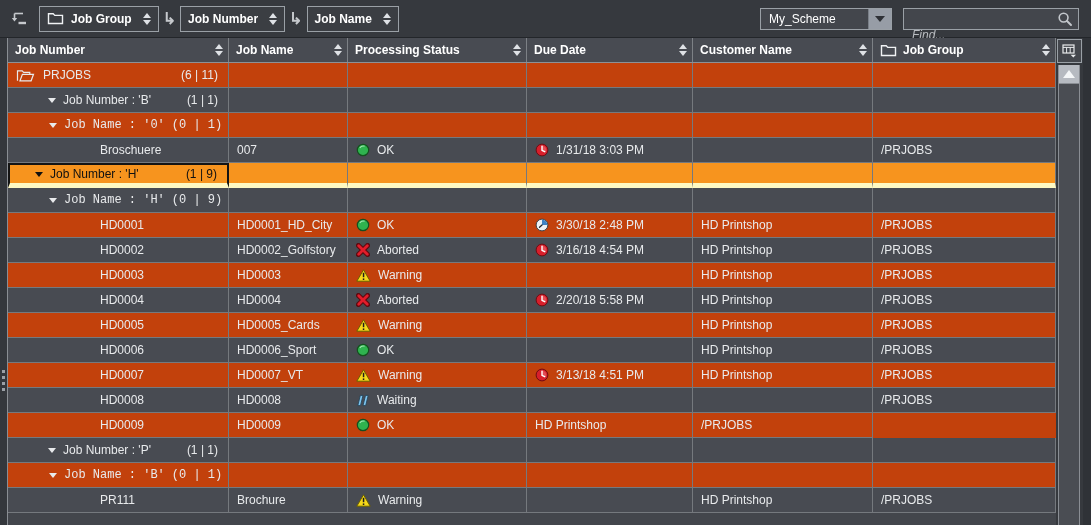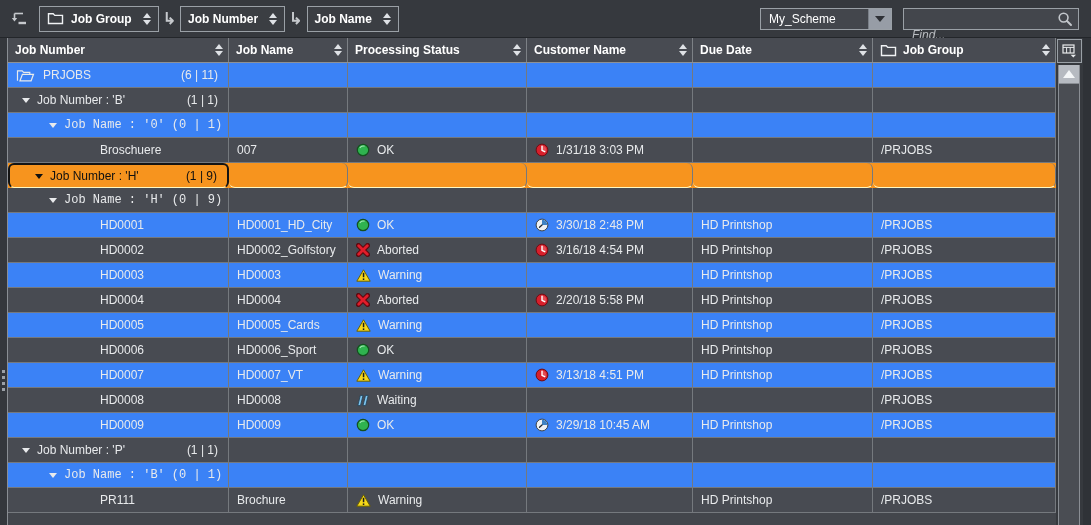--- a/index.html
+++ b/index.html
@@ -39,37 +39,37 @@
   
   .table{position:absolute;left:8px;top:38px;width:1048px;height:487px;background:#43464c;}
   .hdr{display:grid;grid-template-columns:221px 119px 179px 166px 180px 183px;height:25px;
        background:#484b52;border-bottom:1px solid #8d9196;box-sizing:border-box;}
   .hcell{display:flex;align-items:center;padding:0 5px 0 7px;border-right:1px solid #7d8186;
          font-weight:bold;color:#fff;box-sizing:border-box;overflow:hidden;white-space:nowrap;gap:6px;}
   .hcell .spin{margin-left:auto;}
 
   .rows{position:absolute;left:0;top:25px;width:1048px;height:462px;overflow:hidden;}
   .row{display:grid;grid-template-columns:221px 119px 179px 166px 180px 183px;height:25px;}
-  .row.even{background:#3b82f6;}
+  .row.even{background:#c2410c;}
   .row.odd{background:#484b52;}
   .cell{display:flex;align-items:center;height:25px;border-right:1px solid #75797e;border-bottom:1px solid #75797e;
         padding-left:8px;box-sizing:border-box;overflow:hidden;white-space:nowrap;gap:7px;}
   .c0.lvl0{padding-left:8px;gap:8px;}
-  .c0.lvl1{padding-left:14px;}
+  .c0.lvl1{padding-left:40px;}
   .c0.lvl2{padding-left:41px;font-family:Liberation Mono, monospace;}
   .c0.leaf{padding-left:92px;}
   .gcount{margin-left:auto;padding-right:10px;}
   .tri{width:0;height:0;border-left:4px solid transparent;border-right:4px solid transparent;
        border-top:5px solid #e8eaec;flex:0 0 auto;cursor:pointer;}
   .icn{display:inline-flex;align-items:center;flex:0 0 auto;}
 
   .row.sel{background:#f7941e;color:#111;}
   .row.sel .tri{border-top-color:#111;}
   .row.sel .c0{border:2px solid #141414;padding-left:25px;}
-  .row.sel .cell{border-bottom:1px solid #fef9c3;border-radius:6px;}
+  .row.sel .cell{border-bottom:5px solid #fef9c3;}
 
   
   .rcol{position:absolute;left:1057px;top:38px;width:25px;height:487px;}
   .cfg-btn{height:24px;margin-top:1px;border:1px solid #9aa0a6;background:#44474d;
            display:flex;align-items:center;justify-content:center;box-sizing:border-box;cursor:pointer;}
   .track{position:absolute;left:1px;top:27px;width:22px;bottom:0;background:#4a4d53;
          border-left:1px solid #8a8e94;border-right:1px solid #8a8e94;box-sizing:border-box;}
   .up-btn{height:18px;background:#b6bac1;border-bottom:1px solid #8a8e94;
           display:flex;align-items:center;justify-content:center;cursor:pointer;}
   .up-btn i{width:0;height:0;border-left:6px solid transparent;border-right:6px solid transparent;border-bottom:8px solid #f4f6f8;}
@@ -169,28 +169,28 @@
           </span>
       </div>
       <div class="hcell">
         <span>Processing Status</span>
         <span class="spin">
             <i class="u"></i>
             <i class="d"></i>
           </span>
       </div>
       <div class="hcell">
-        <span>Customer Name</span>
+        <span>Due Date</span>
         <span class="spin">
             <i class="u"></i>
             <i class="d"></i>
           </span>
       </div>
       <div class="hcell">
-        <span>Due Date</span>
+        <span>Customer Name</span>
         <span class="spin">
             <i class="u"></i>
             <i class="d"></i>
           </span>
       </div>
       <div class="hcell">
         <span class="icn">
           <svg width="17" height="13" viewBox="0 0 17 13">
               <path d="M1.5 11.5 V1.8 H6.2 L7.8 3.4 H15.5 V11.5 Z" fill="none" stroke="#f0f2f4" stroke-width="1.4"></path>
             </svg>
@@ -538,30 +538,20 @@
           <div class="cell">
             <span class="icn">
               <svg width="14" height="14" viewBox="0 0 14 14">
                 <circle cx="7" cy="7" r="5.7" fill="#2fb34f" stroke="#14501f" stroke-width="1.2"></circle>
                 <path d="M3.8 4.8 A4.4 4.4 0 0 1 8.6 3.3" stroke="#9fe5b0" stroke-width="1.1" fill="none"></path>
               </svg>
             </span>
             <span>OK</span>
           </div>
           <div class="cell">
-            <span class="icn">
-              <svg width="14" height="14" viewBox="0 0 14 14">
-                <circle cx="7" cy="7" r="5.9" fill="#eef1f4" stroke="#3c4248" stroke-width="1"></circle>
-                <path d="M7 7 L7 1.6 A5.4 5.4 0 0 1 12.4 7 Z" fill="#3e82c4"></path>
-                <path d="M7 7 L4.5 9.3" stroke="#22262b" stroke-width="1.3" stroke-linecap="round"></path>
-              </svg>
-            </span>
-            <span>3/29/18 10:45 AM</span>
-          </div>
-          <div class="cell">
             <span>HD Printshop</span>
           </div>
           <div class="cell">
             <span>/PRJOBS</span>
           </div>
         </div>
         <div class="row odd">
           <div class="cell c0 lvl1">
             <span class="tri"></span>
             <span class="glabel">Job Number : 'P'</span>

